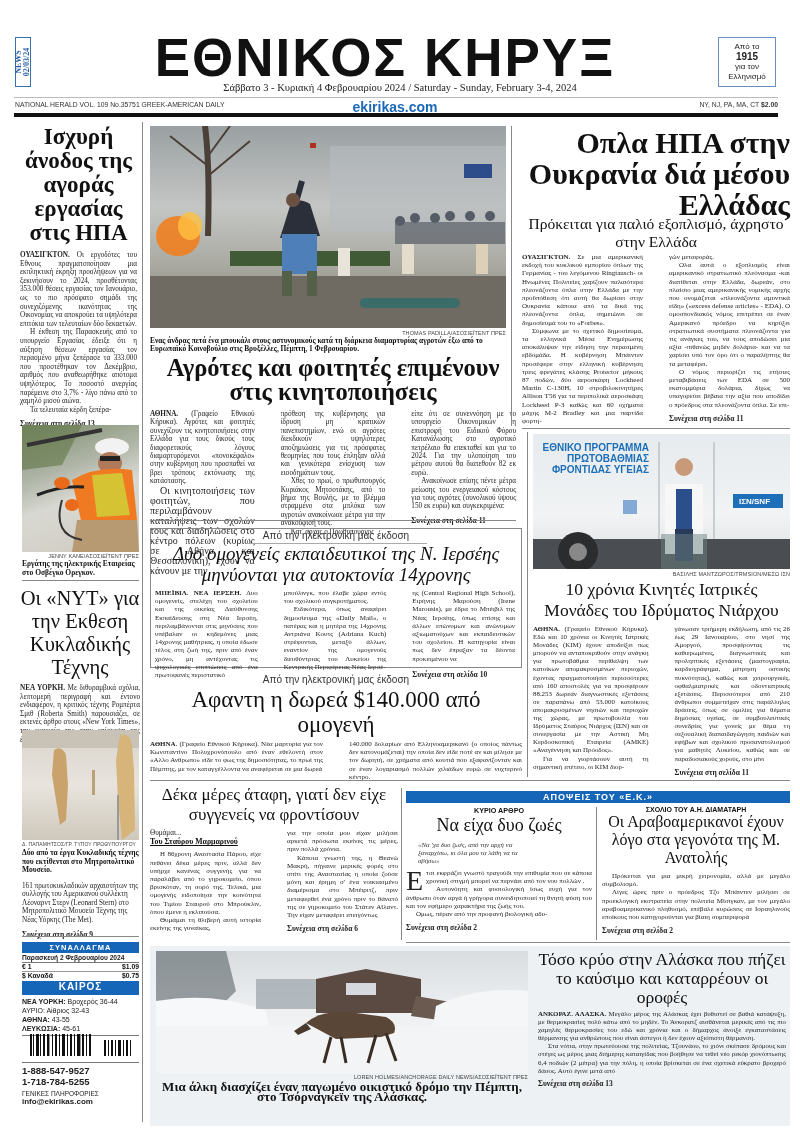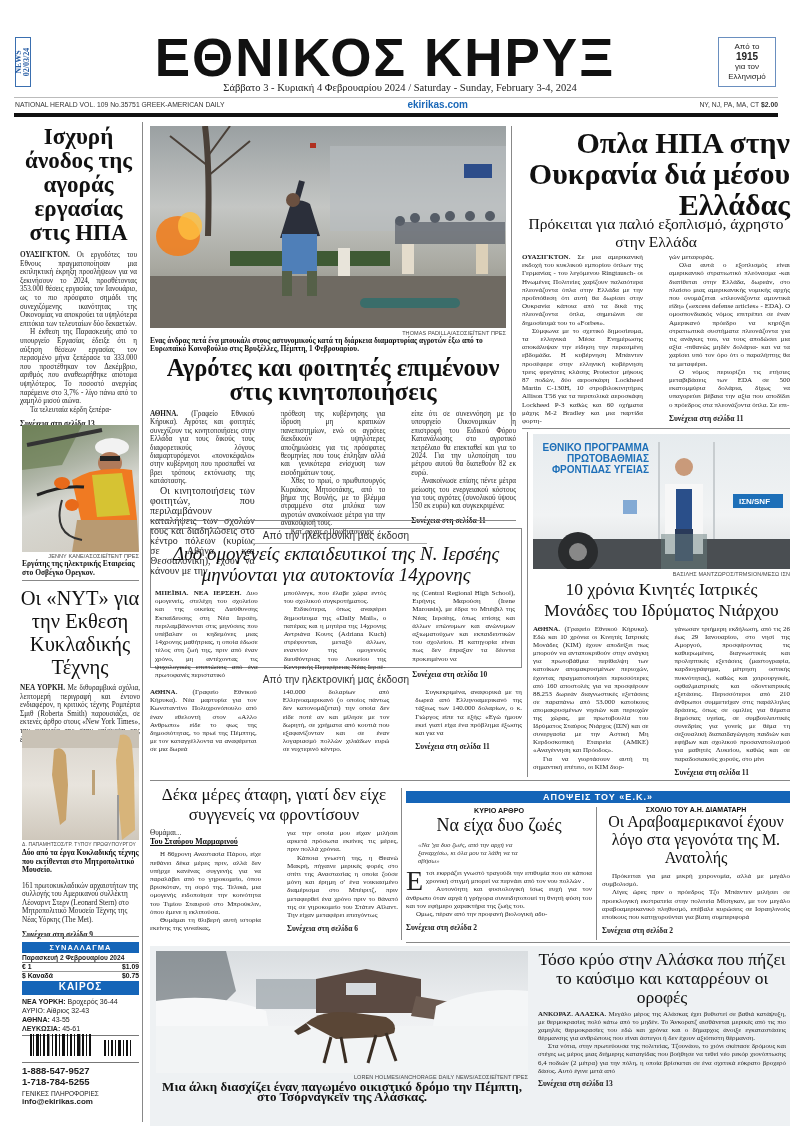--- a/index.html
+++ b/index.html
@@ -36,21 +36,21 @@
 
 <div class="abs sans" style="left:718px;top:37px;width:58px;height:50px;border:1px solid #6a8fbf;text-align:center;font-size:8px;line-height:10px;padding-top:4px;color:#222">
   <div>Από το</div>
   <div style="font-weight:bold;font-size:10px">1915</div>
   <div>για τον</div>
   <div>Ελληνισμό</div>
 </div>
 
 <div class="hr" style="left:14px;top:97px;width:764px;background:#bbb"></div>
 <div class="abs sans" style="left:15px;top:101px;font-size:6.8px;color:#333">NATIONAL HERALD VOL. 109 No.35751 GREEK-AMERICAN DAILY</div>
-<div class="abs sans" style="left:338px;top:99px;width:130px;text-align:right;font-size:10px;font-weight:bold;color:#1a68b8">ekirikas.com</div>
+<div class="abs sans" style="left:330px;top:99px;width:130px;text-align:center;font-size:14px;font-weight:bold;color:#1a68b8">ekirikas.com</div>
 <div class="abs sans" style="right:22px;top:101px;font-size:6.8px;color:#333">
   <span>NY, NJ, PA, MA, CT</span>
   <b>$2.00</b>
 </div>
 <div class="abs" style="left:14px;top:113px;width:764px;height:4px;background:#111"></div>
 
 <div class="vr" style="left:142px;top:122px;height:1000px;background:#888"></div>
 
 <div class="abs" style="left:20px;top:125px;width:117px">
   <div class="serif" style="font-size:23px;line-height:24px;font-weight:bold;text-align:center;color:#111">Ισχυρή άνοδος της αγοράς εργασίας στις ΗΠΑ</div>
@@ -244,30 +244,27 @@
     </div>
     <div>
       <div class="body-text" style="font-size:7px;line-height:8.2px">ης (Central Regional High School), Ειρήνης Μαρούση (Irene Marousis), με έδρα το Μπέιβιλ της Νέας Ιερσέης, όπως επίσης και άλλων επώνυμων και ανώνυμων αξιωματούχων και εκπαιδευτικών του σχολείου. Η κατηγορία είναι πως δεν έπραξαν τα δέοντα προκειμένου να</div>
       <div class="cont" style="margin-top:7px;font-size:7.5px">Συνέχεια στη σελίδα 10</div>
     </div>
   </div>
 </div>
 
 <div class="abs" style="left:150px;top:674px;width:372px">
   <div class="sans" style="text-align:center;font-size:10px;color:#333">Από την ηλεκτρονική μας έκδοση</div>
+  <div class="serif" style="text-align:center;font-size:23px;line-height:25px;color:#111;margin-top:2px">Αφαντη η δωρεά $140.000 από ομογενή</div>
   <div class="cols" style="margin-top:3px">
     <div class="body-text" style="font-size:7px;line-height:8.2px">
       <b>ΑΘΗΝΑ.</b>
       <span>(Γραφείο Εθνικού Κήρυκα). Νέα μαρτυρία για τον Κωνσταντίνο Πολυχρονόπουλο από έναν εθελοντή στον «Αλλο Ανθρωπο» είδε το φως της δημοσιότητας, το πρωί της Πέμπτης, με τον καταγγέλλοντα να αναφέρεται σε μια δωρεά</span>
     </div>
     <div class="body-text" style="font-size:7px;line-height:8.2px">140.000 δολαρίων από Ελληνοαμερικανό (ο οποίος πάντως δεν κατονομάζεται) την οποία δεν είδε ποτέ αν και μίλησε με τον δωρητή, σε χρήματα από κουτιά που εξαφανίζονταν και σε έναν λογαριασμό πολλών χιλιάδων ευρώ σε νυχτερινό κέντρο.</div>
-    <div>
-      <div class="body-text indent" style="font-size:7px;line-height:8.2px">Συγκεκριμένα, αναφορικά με τη δωρεά από Ελληνοαμερικανό της τάξεως των 140.000 δολαρίων, ο κ. Γιώργος είπε τα εξής: «Εγώ ήμουν εκεί γιατί είχα ένα πρόβλημα έξωσης και για να</div>
-      <div class="cont" style="margin-top:5px;font-size:7.5px">Συνέχεια στη σελίδα 11</div>
-    </div>
   </div>
 </div>
 <div class="hr" style="left:150px;top:780px;width:640px;background:#888"></div>
 
 <div class="vr" style="left:511px;top:126px;height:300px;background:#888"></div>
 <div class="abs serif" style="left:522px;top:127px;width:268px;text-align:right;font-size:30px;line-height:31px;font-weight:bold;color:#111">Οπλα ΗΠΑ στην Ουκρανία διά μέσου Ελλάδας</div>
 <div class="abs serif" style="left:522px;top:215px;width:268px;text-align:center;font-size:15.5px;line-height:18px;color:#111">Πρόκειται για παλιό εξοπλισμό, άχρηστο στην Ελλάδα</div>
 <div class="abs cols" style="left:522px;top:253px;width:268px">
   <div>
     <div class="body-text" style="font-size:7px;line-height:8.2px">

